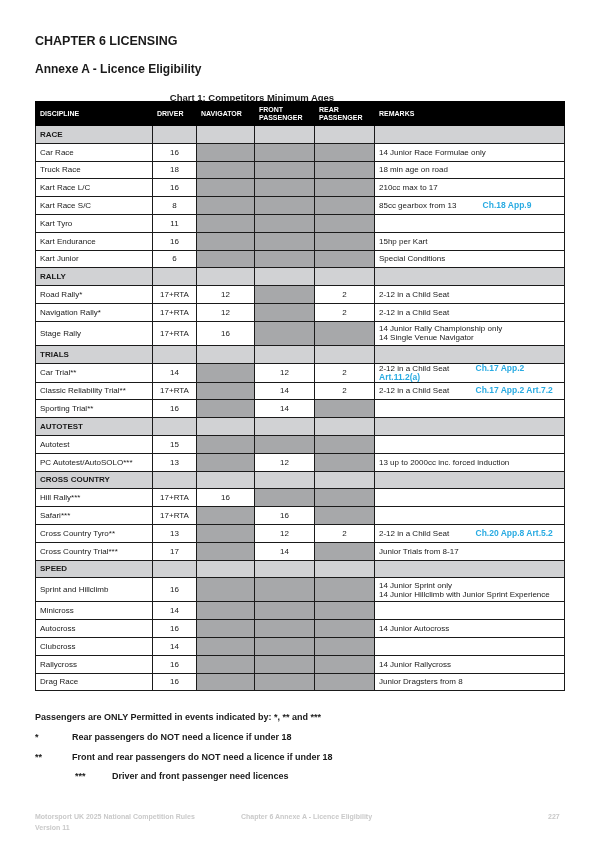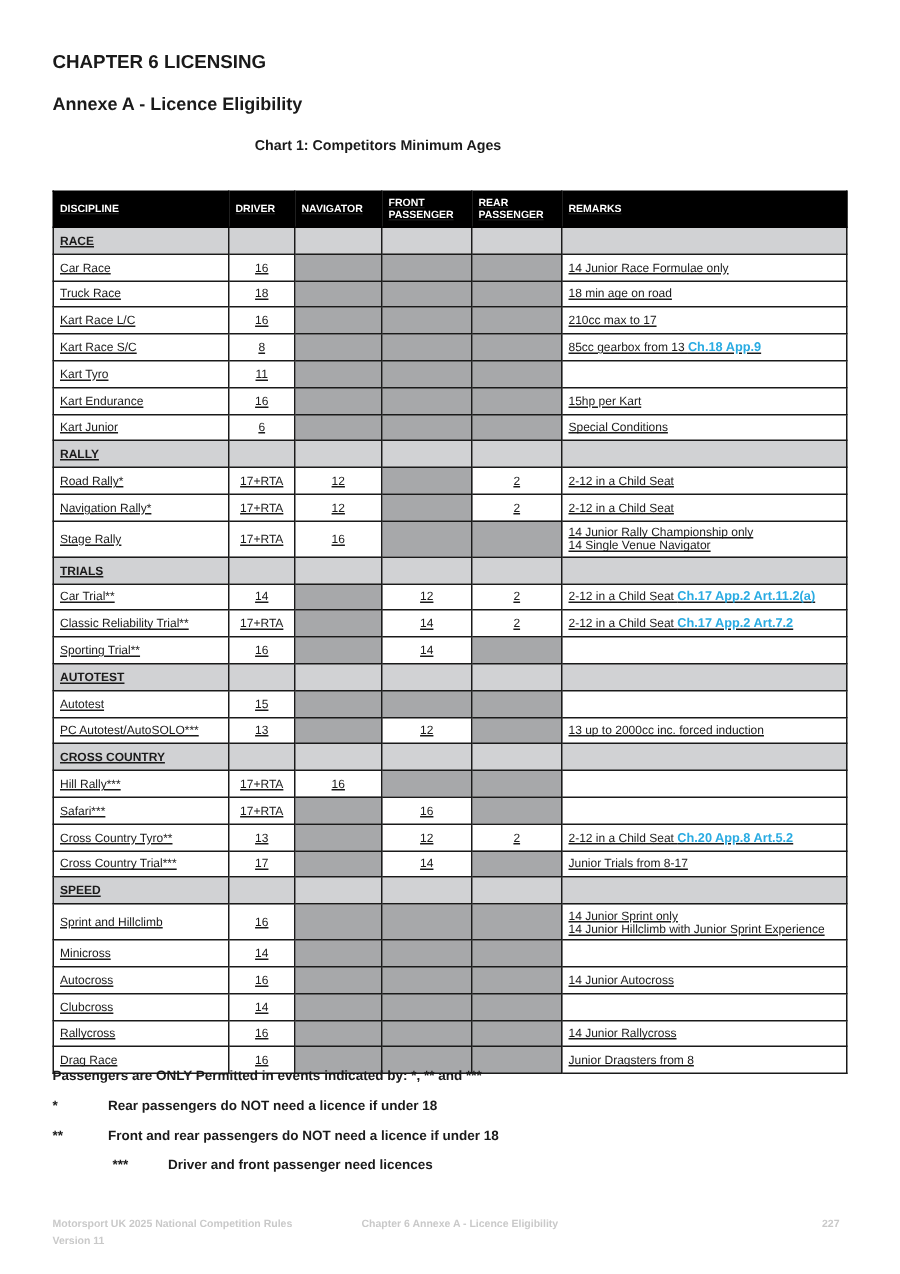--- a/index.html
+++ b/index.html
@@ -1,36 +1,36 @@
 <!DOCTYPE html>
 <html><head>
 <meta charset="utf-8">
 <style>
   html, body { margin: 0; padding: 0; background: #ffffff; }
   body { width: 600px; height: 849px; position: relative; overflow: hidden;
          font-family: "Liberation Sans", sans-serif; color: #1a1a1a; }
   .chapter-title { position: absolute; left: 35px; top: 34px; font-size: 12.5px; font-weight: bold; margin: 0; }
   .annexe-title { position: absolute; left: 35px; top: 62px; font-size: 12px; font-weight: bold; margin: 0; }
   .chart-title { position: absolute; left: 0; width: 504px; top: 92px; text-align: center; font-size: 9.5px; font-weight: bold; margin: 0; }
-  table.lic { position: absolute; left: 35px; top: 127px; width: 529px; border-collapse: collapse; table-layout: fixed; font-size: 8px; text-decoration: underline; }
+  table.lic { position: absolute; left: 35px; top: 101px; width: 529px; border-collapse: collapse; table-layout: fixed; font-size: 8px; }
   table.lic col.c1 { width: 117px; }
   table.lic col.c2 { width: 44px; }
   table.lic col.c3 { width: 58px; }
   table.lic col.c4 { width: 60px; }
   table.lic col.c5 { width: 60px; }
   table.lic col.c6 { width: 190px; }
   table.lic thead th { background: #000; color: #fff; font-size: 7px; font-weight: bold; text-align: left;
                        height: 23px; padding: 0 4px; line-height: 8px; border: 1px solid #000; vertical-align: middle; }
   table.lic td { border: 1px solid #1a1a1a; height: 16.8px; padding: 0 4px; vertical-align: middle; line-height: 9px; }
   table.lic tr.double td { height: 23px; }
   table.lic tr.section td { background: #d1d2d4; }
   table.lic tr.section td.sec-label { font-weight: bold; }
   table.lic td.num { text-align: center; }
   table.lic td.na { background: #a7a8aa; }
-  .ref { color: #29abe2; font-weight: bold; font-size: 8.5px; }
+  .ref { color: #29abe2; font-weight: bold; font-size: 8.5px; margin-left: 24px; }
   .rm-line { display: block; }
   .note-head { position: absolute; left: 35px; top: 712px; font-size: 9px; font-weight: bold; margin: 0; }
   .note { position: absolute; left: 35px; font-size: 9px; font-weight: bold; }
   .note .sym { display: inline-block; width: 37px; }
   .footer { position: absolute; top: 811px; font-size: 7px; color: #c9c9c9; font-weight: bold; line-height: 11px; }
 </style>
 </head>
 <body>
 
 <h1 class="chapter-title">CHAPTER 6 LICENSING</h1>

